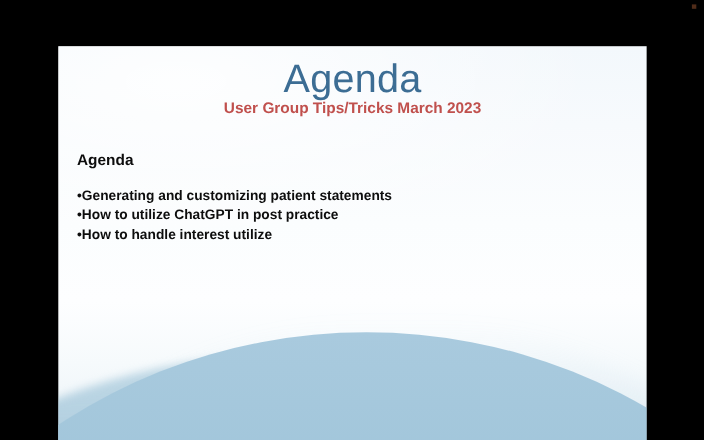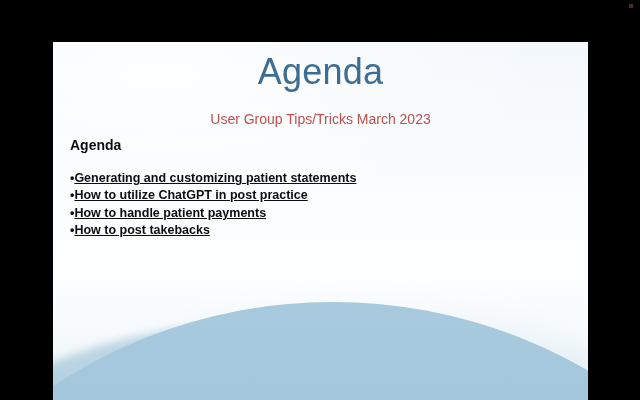--- a/index.html
+++ b/index.html
@@ -110,25 +110,25 @@
     line-height: 46px;
     font-weight: 400;
     letter-spacing: 0.2px;
     color: #3c6d94;
     z-index: 2;
   }
 
   .slide-subtitle {
     position: absolute;
     left: 0; right: 0;
-    top: 68px;
+    top: 47px;
     text-align: center;
     font-size: 14px;
     line-height: 18px;
-    font-weight: 400;
+    font-weight: 700;
     color: #c0504d;
     z-index: 2;
   }
 
   .body-block {
     position: absolute;
     left: 17px;
     top: 94px;
     z-index: 2;
   }
@@ -145,21 +145,20 @@
     list-style: none;
     margin: 0;
     padding: 0;
   }
   .bullet-list li {
     font-size: 12.5px;
     line-height: 17.4px;
     font-weight: bold;
     color: #0d0d0d;
     white-space: nowrap;
-    text-decoration: underline;
   }
   .bullet-glyph {
     display: inline-block;
     font-size: 12.5px;
     font-weight: bold;
     color: #0d0d0d;
   }
 
   
   .corner-marker {
@@ -197,24 +196,21 @@
       <div class="body-heading">Agenda</div>
 
       <ul class="bullet-list">
         <li>
           <span class="bullet-glyph">•</span><span>Generating and customizing patient statements</span>
         </li>
         <li>
           <span class="bullet-glyph">•</span><span>How to utilize ChatGPT in post practice</span>
         </li>
         <li>
-          <span class="bullet-glyph">•</span><span>How to handle patient payments</span>
-        </li>
-        <li>
-          <span class="bullet-glyph">•</span><span>How to post takebacks</span>
+          <span class="bullet-glyph">•</span><span>How to handle interest utilize</span>
         </li>
       </ul>
 
     </div>
   </div>
 
   <div class="corner-marker"></div>
 
 </div>
 

